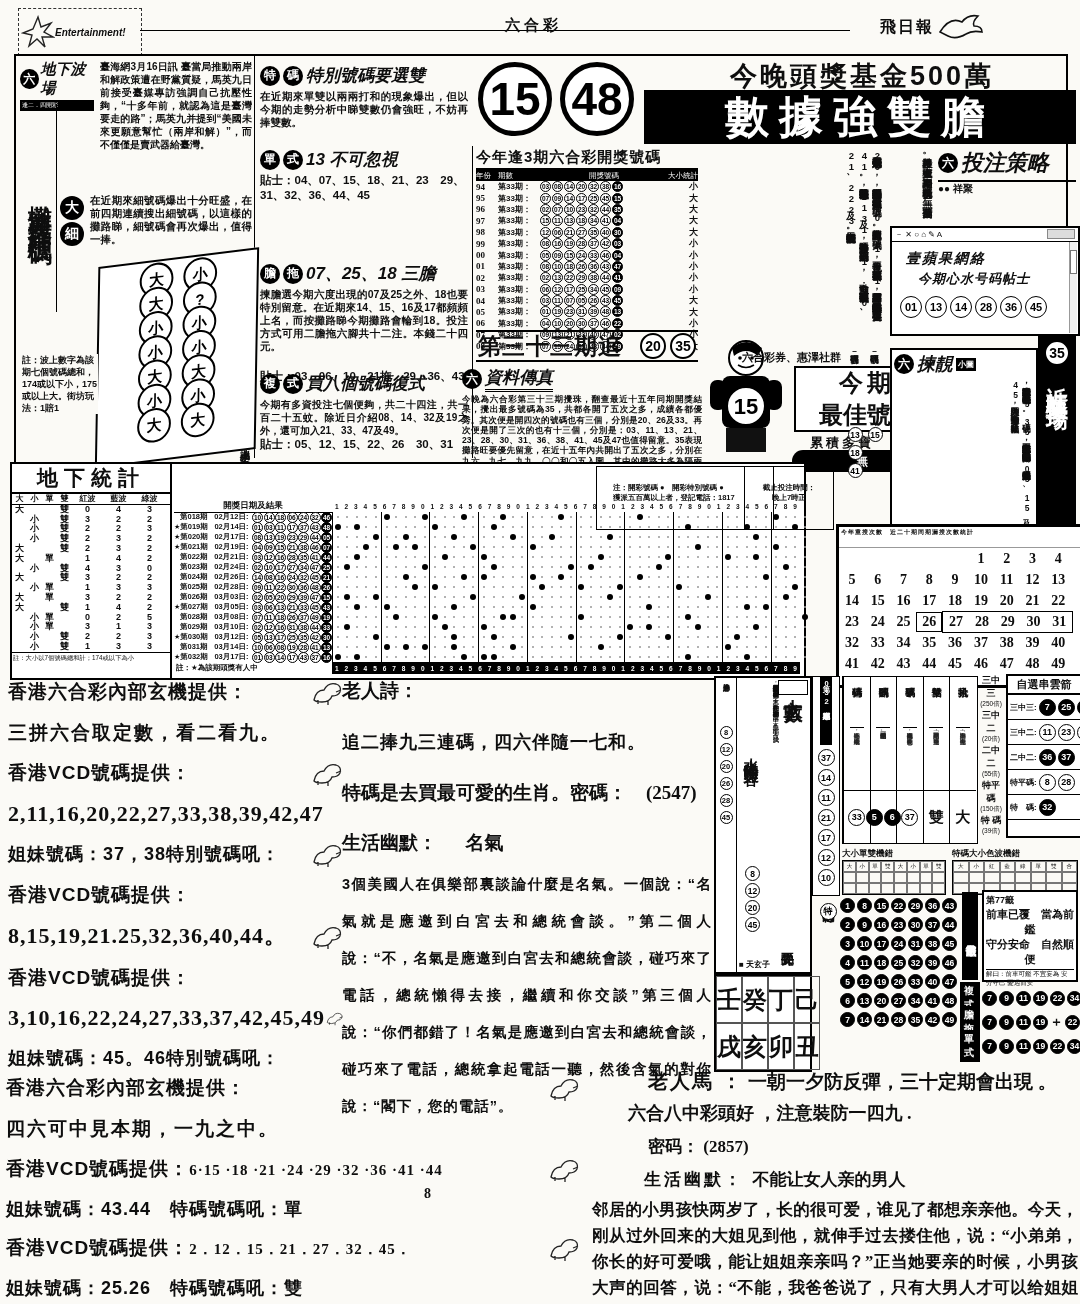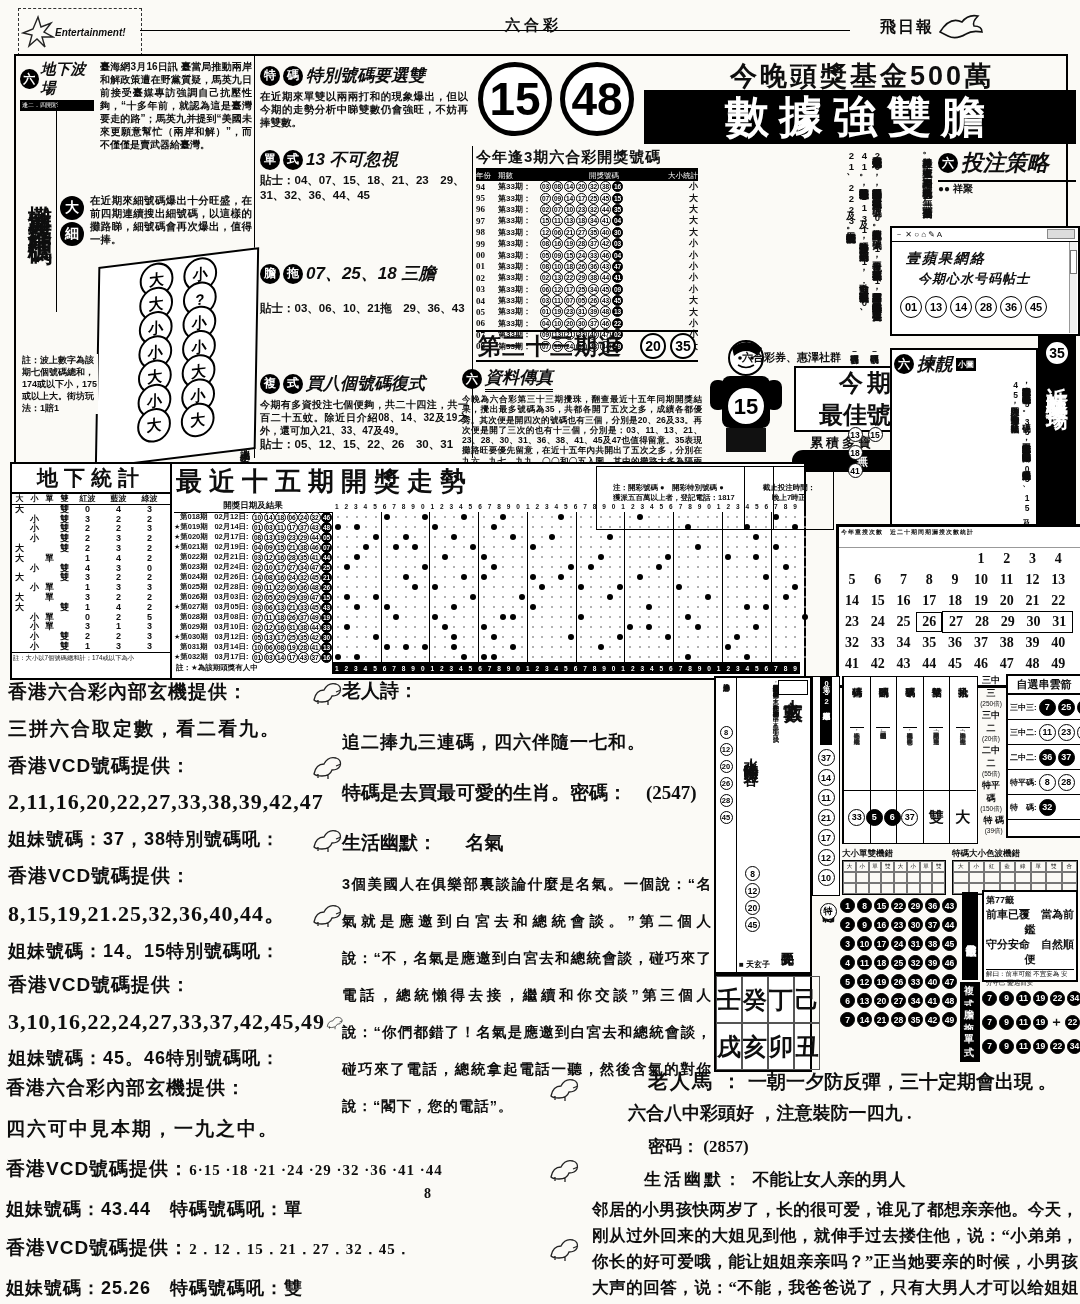--- a/index.html
+++ b/index.html
@@ -158,20 +158,21 @@
     <span class="sect-title">13 不可忽視</span>
   </div>
   <div class="tips" style="margin-top:2px">貼士：04、07、15、18、21、23　29、31、32、36、44、45</div>
 </div>
 <div class="abs" style="left:260px;top:262px;width:208px">
   <div style="display:flex;align-items:center;gap:3px">
     <span class="badge bg20">膽</span>
     <span class="badge bg20">拖</span>
     <span class="sect-title">07、25、18 三膽</span>
   </div>
+  <div class="body-txt" style="margin-top:3px">揀膽選今期六度出現的07及25之外、18也要特別留意。在近期來14、15、16及17都頻頻上名，而按攤路睇今期攤路會輪到18。投注方式可用二膽拖六腳共十二注。本錢二十四元。</div>
   <div class="tips" style="margin-top:16px">貼士：03、06、10、21拖　29、36、43</div>
 </div>
 <div class="abs" style="left:260px;top:372px;width:208px">
   <div style="display:flex;align-items:center;gap:3px">
     <span class="badge bg20">複</span>
     <span class="badge bg20">式</span>
     <span class="sect-title">買八個號碼復式</span>
   </div>
   <div class="body-txt" style="margin-top:3px;font-size:10px">今期有多資投注七個便夠，共二十四注，共一百二十五蚊。除近日介紹08、14、32及19之外，還可加入21、33、47及49。</div>
   <div class="tips">貼士：05、12、15、22、26　30、31</div>
@@ -655,21 +656,20 @@
         <div>雙</div>
         <div>1</div>
         <div>3</div>
         <div>3</div>
       </div>
     </div>
   <div style="font-size:6.3px;border-top:1px solid #000;padding:1px">註：大小以7個號碼總和計；174或以下為小</div>
 </div>
 
 <div class="abs" style="left:170px;top:462px;width:632px;height:214px;border:2.5px solid #000;background:#fff">
-  <div class="b" style="position:absolute;left:4px;top:0;font-size:26px;letter-spacing:7px">最近十五期開獎走勢</div>
   <div style="position:absolute;left:424px;top:2px;width:144px;height:30px;border:1px solid #000;font-size:7.5px;font-weight:bold;padding:16px">
     <div>注：開彩號碼 ●　開彩特別號碼 ●</div>
     <div>獲派五百萬以上者，登記電話：1817</div>
   </div>
   <div style="position:absolute;left:572px;top:2px;width:56px;height:30px;border:1px solid #000;font-size:7.5px;font-weight:bold;padding:16px;text-align:center">
     <div>截止投注時間：</div>
     <div>晚上7時正</div>
   </div>
   <div class="b" style="position:absolute;left:2px;top:36px;width:158px;text-align:center;font-size:8.5px;border-bottom:1px solid #000">開獎日期及結果</div>
   <div id="walk-dates" style="position:absolute;left:2px;top:48px;width:158px">
@@ -1856,23 +1856,20 @@
     <div style="display: flex; align-items: center; justify-content: space-between;">
       <span class="tt">香港VCD號碼提供：</span>
     </div>
     <div style="display: flex; align-items: center; justify-content: space-between;">
       <span class="tn">8,15,19,21.25,32,36,40,44。</span>
       <svg width="34" height="28" viewBox="0 0 34 28">
         <path d="M4 22 Q6 12 14 12 Q18 4 26 6 Q32 8 30 14 Q28 18 22 18 Q20 24 12 24 Q6 24 4 22 Z M8 22 L8 26 M18 23 L18 27 M26 14 L31 12" fill="none" stroke="#222" stroke-width="1.3"></path>
       </svg>
     </div>
     <div style="display: flex; align-items: center; justify-content: space-between;">
-      <span class="ts">姐妹號碼：14。15特別號碼吼：</span>
-    </div>
-    <div style="display: flex; align-items: center; justify-content: space-between;">
       <span class="tt">香港VCD號碼提供：</span>
     </div>
     <div style="display: flex; align-items: center; justify-content: space-between;">
       <span class="tn">3,10,16,22,24,27,33,37,42,45,49</span>
       <svg width="34" height="28" viewBox="0 0 34 28">
         <path d="M4 22 Q6 12 14 12 Q18 4 26 6 Q32 8 30 14 Q28 18 22 18 Q20 24 12 24 Q6 24 4 22 Z M8 22 L8 26 M18 23 L18 27 M26 14 L31 12" fill="none" stroke="#222" stroke-width="1.3"></path>
       </svg>
     </div>
     <div style="display: flex; align-items: center; justify-content: space-between;">
       <span class="ts">姐妹號碼：45。46特別號碼吼：</span>
@@ -2012,21 +2009,21 @@
       <div class="gb">「單」經已連開三期，今期膽「雙」可也。</div>
       <div class="gr">雙</div>
     </div>
     <div class="guesscol">
       <div class="gh">吼大拾</div>
       <div class="gb">上期舞出「小」膽，今期膽「大」可也！</div>
       <div class="gr">大</div>
     </div>
   </div>
 
-<div id="zixuan-labels" class="abs" style="left:978px;top:674px;width:26px;height:160px;display:flex;flex-direction:column;justify-content:space-between;align-items:flex-end">
+<div id="zixuan-labels" class="abs" style="left:978px;top:674px;width:26px;height:160px;display:flex;flex-direction:column;justify-content:space-between;align-items:center">
     <div style="text-align: center;">
       <div class="b" style="font-size: 9px;">三中三</div>
       <div style="font-size: 6.5px;">(250倍)</div>
     </div>
     <div style="text-align: center;">
       <div class="b" style="font-size: 9px;">三中二</div>
       <div style="font-size: 6.5px;">(20倍)</div>
     </div>
     <div style="text-align: center;">
       <div class="b" style="font-size: 9px;">二中二</div>

